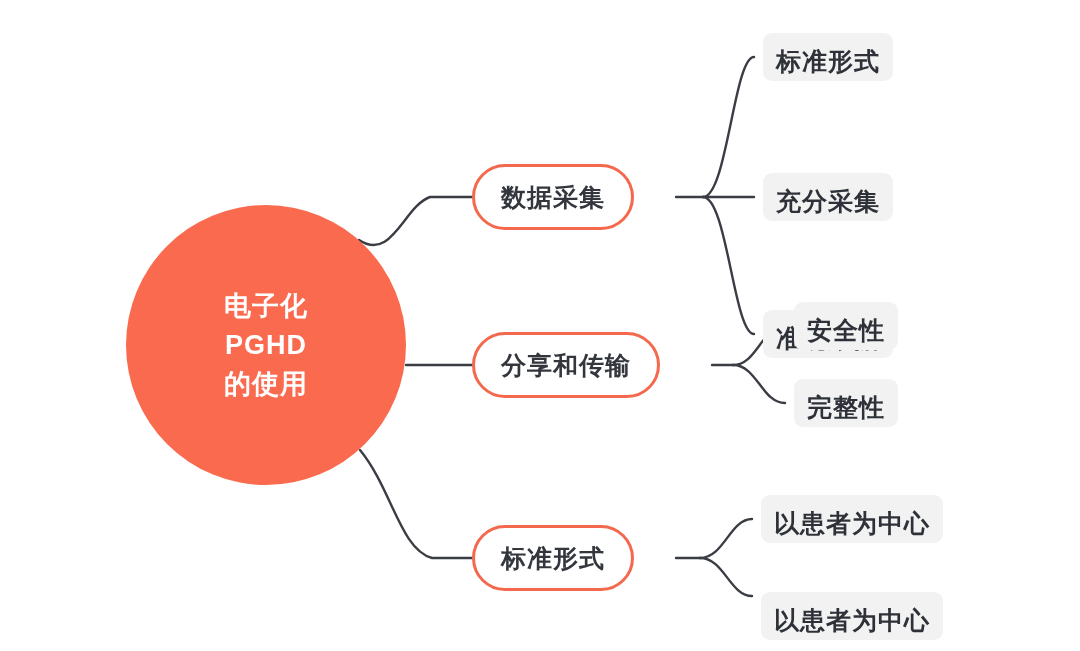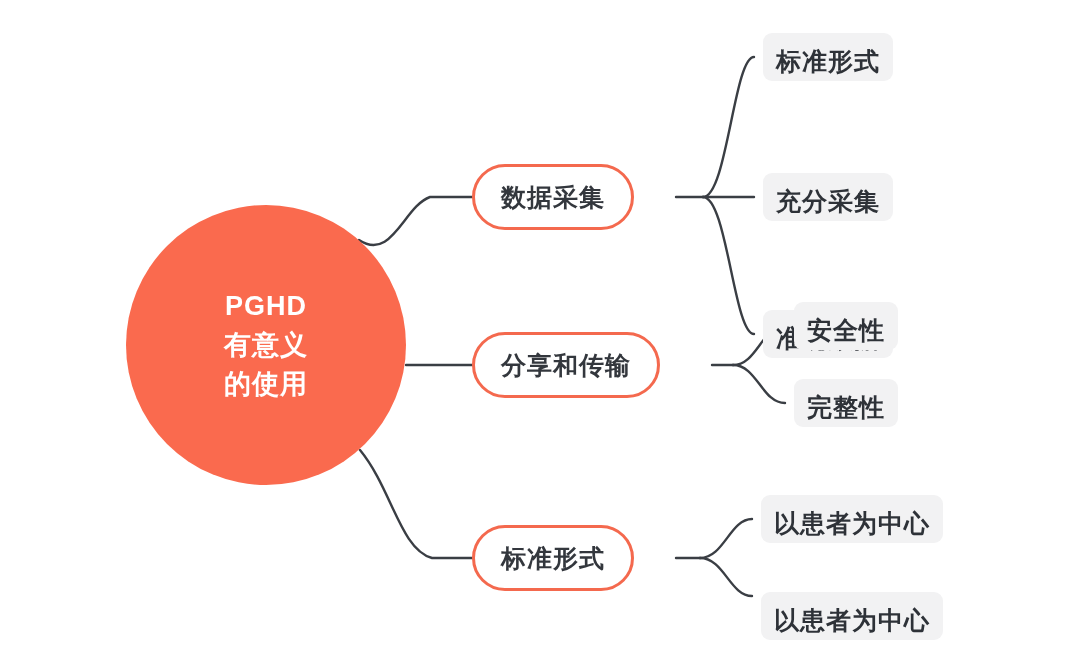--- a/index.html
+++ b/index.html
@@ -118,22 +118,22 @@
       <path d="M 733,365 C 757,365 762,326 785,326"></path>
       <path d="M 733,365 C 757,365 762,403 785,403"></path>
 
       <path d="M 676,558 L 700,558"></path>
       <path d="M 700,558 C 724,558 730,519 752,519"></path>
       <path d="M 700,558 C 724,558 730,596 752,596"></path>
     </g>
   </svg>
 
   <div class="root-node">
+    <div class="root-line">电子化</div>
     <div class="root-line">PGHD</div>
-    <div class="root-line">有意义</div>
     <div class="root-line">的使用</div>
   </div>
 
   <div class="branch-node" style="left:472px; top:164px;">
     <span class="branch-label">数据采集</span>
   </div>
   <div class="leaf-node" style="left:763px; top:33px;">
     <span class="leaf-label">标准形式</span>
   </div>
   <div class="leaf-node" style="left:763px; top:173px;">

